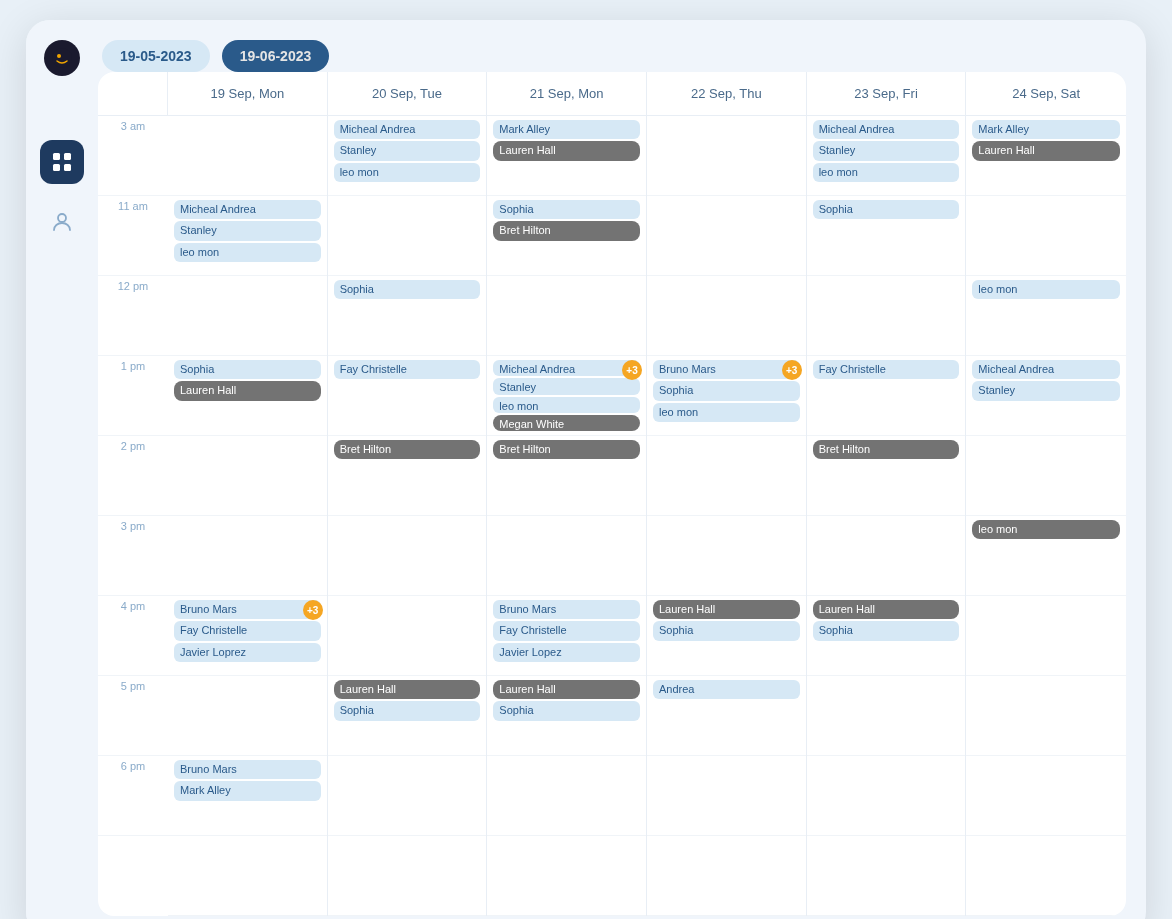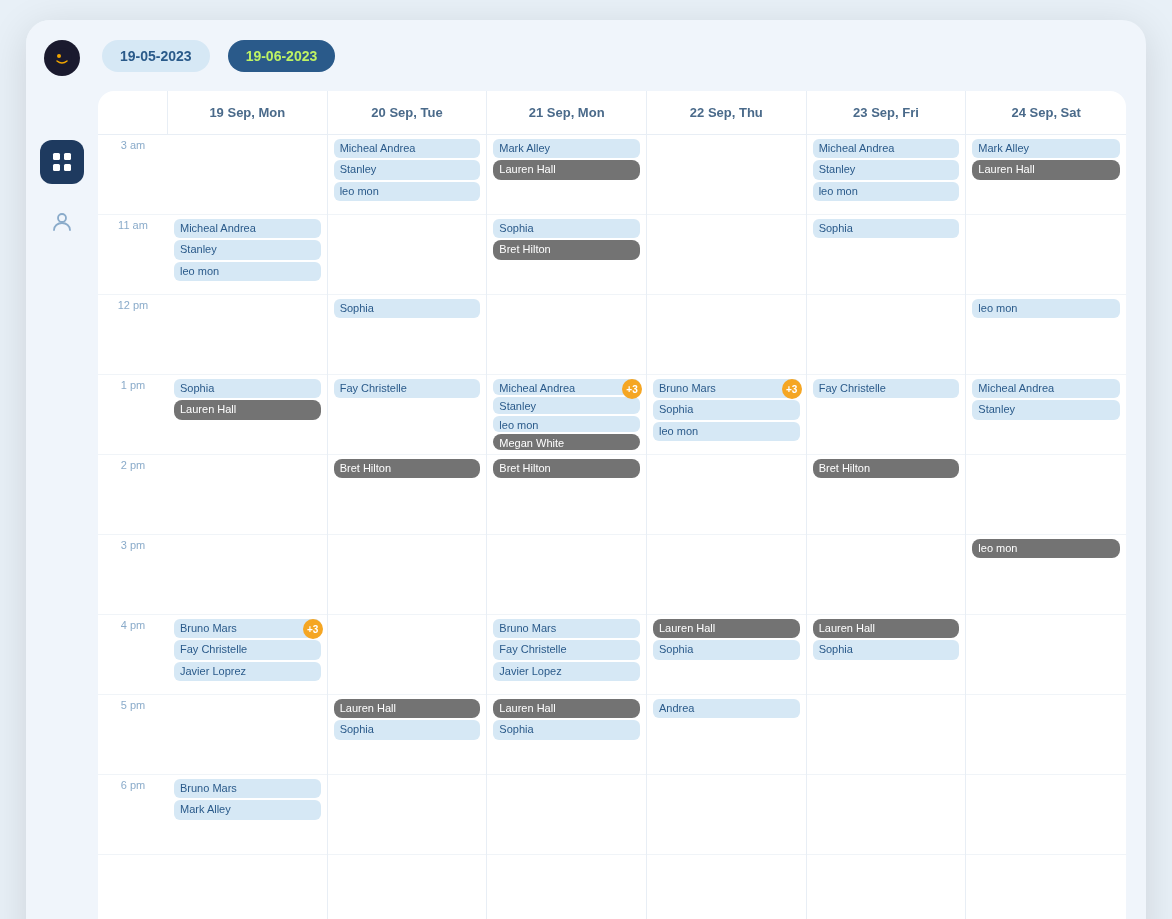--- a/index.html
+++ b/index.html
@@ -69,56 +69,56 @@
     .main-content {
       flex: 1;
       display: flex;
       flex-direction: column;
       padding: 20px 20px 20px 0;
     }
     
     .header {
       display: flex;
       align-items: center;
-      gap: 18px;
-      margin-bottom: 19px;
+      gap: 12px;
+      margin-bottom: 0;
       padding-left: 4px;
     }
     .date-badge {
       background: #d6e8f5;
       color: #2a5a8a;
       border-radius: 20px;
       padding: 8px 18px;
       font-size: 14px;
       font-weight: 600;
       cursor: pointer;
     }
     .date-badge.active {
       background: #2a5a8a;
-      color: #bef264;
+      color: #e5e5e5;
     }
     
     .calendar-wrapper {
       background: white;
       border-radius: 16px;
       overflow: hidden;
       flex: 1;
       display: flex;
       flex-direction: column;
     }
     .calendar-header {
       display: grid;
       grid-template-columns: 70px repeat(6, 1fr);
       border-bottom: 1px solid #e8eef5;
     }
     .cal-header-cell {
       padding: 14px 8px;
       text-align: center;
       font-size: 13px;
-      font-weight: 700;
+      font-weight: 400;
       color: #4a6a8a;
       border-right: 1px solid #e8eef5;
     }
     .cal-header-cell:last-child { border-right: none; }
     
     .calendar-body {
       display: flex;
       flex: 1;
       overflow-y: auto;
     }

